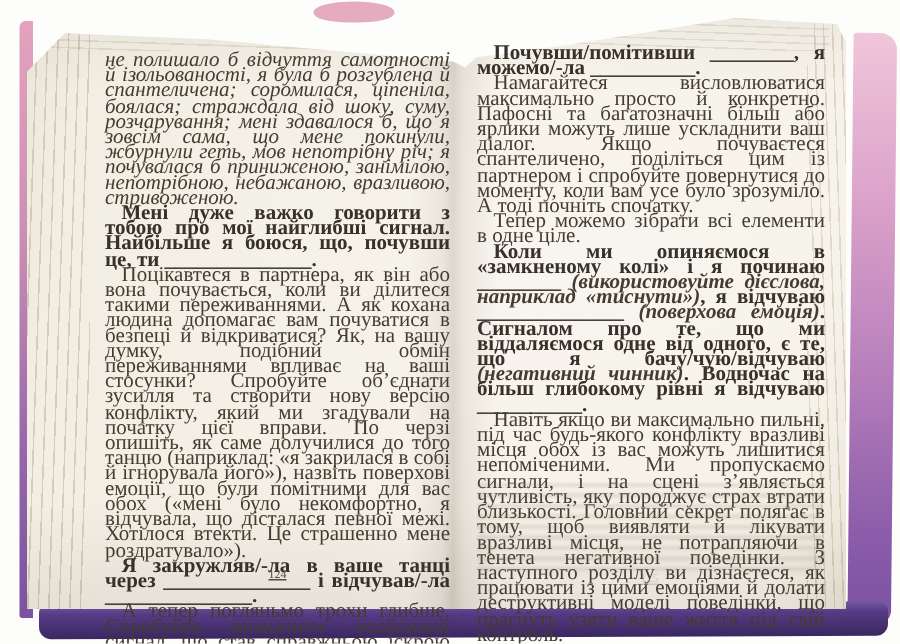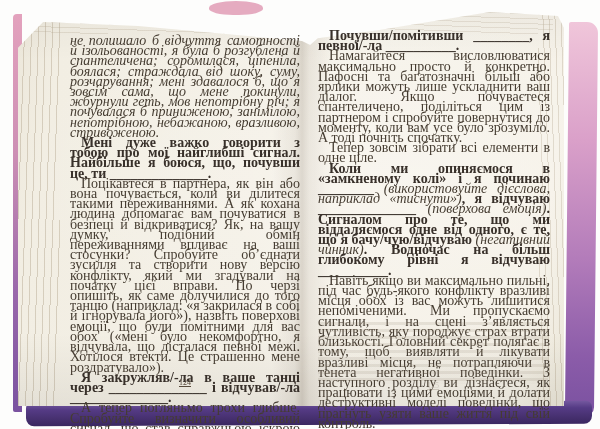--- a/index.html
+++ b/index.html
@@ -70,21 +70,21 @@
     font-size:14px;line-height:10.2px;text-align:justify;
   }
   .page-text-left{left:70px;top:36px;width:230px;}
   .page-text-right{left:318px;top:31px;width:232px;}
   .page-text p{margin:0;}
   .ind{text-indent:11px;}
   .it{font-style:italic;}
   .bd{font-weight:bold;color:#38302a;}
   .fill-block{margin:6px 0;font-weight:bold;color:#38302a;}
   .gap{margin-top:6px;}
-  .seg-it{font-style:italic;font-weight:normal;color:#453c31;}
+  .seg-it{font-style:italic;font-weight:bold;color:#453c31;}
 
   .page-num{position:absolute;width:230px;text-align:center;font-size:8px;color:#57493a;text-decoration:underline;}
   .page-num-left{left:70px;top:378px;}
   .page-num-right{left:318px;top:381px;color:#8a7d6c;opacity:.3;filter:blur(.4px);}
 
   .show-through{
     position:absolute;left:318px;top:322px;width:230px;height:62px;
     background:repeating-linear-gradient(180deg,rgba(138,124,104,.16) 0 3px,rgba(138,124,104,.02) 3px 7px);
     filter:blur(.6px);border-radius:2px;
   }
@@ -110,23 +110,23 @@
   <div class="page-text page-text-left">
     <p class="it">не полишало б відчуття самотності й ізольованості, я була б розгублена й спантеличена; соромилася, ціпеніла, боялася; страждала від шоку, суму, розчарування; мені здавалося б, що я зовсім сама, що мене покинули, жбурнули геть, мов непотрібну річ; я почувалася б приниженою, занімілою, непотрібною, небажаною, вразливою, стривоженою.</p>
     <p class="fill-block ind">Мені дуже важко говорити з тобою про мої найглибші сигнал. Найбільше я боюся, що, почувши це, ти ______________.</p>
     <p class="ind">Поцікавтеся в партнера, як він або вона почувається, коли ви ділитеся такими переживаннями. А як кохана людина допомагає вам почуватися в безпеці й відкриватися? Як, на вашу думку, подібний обмін переживаннями впливає на ваші стосунки? Спробуйте об’єднати зусилля та створити нову версію конфлікту, який ми згадували на початку цієї вправи. По черзі опишіть, як саме долучилися до того танцю (наприклад: «я закрилася в собі й ігнорувала його»), назвіть поверхові емоції, що були помітними для вас обох («мені було некомфортно, я відчувала, що дісталася певної межі. Хотілося втекти. Це страшенно мене роздратувало»).</p>
     <p class="fill-block ind">Я закружляв/-ла в ваше танці через ______________ і відчував/-ла ______________.</p>
     <p class="ind">А тепер погляньмо трохи глибше. Спробуйте визначити особливий сигнал, що став справжньою іскрою для вищезазначених вибухових емоцій. Можливо, ви відчули щось «не те» в голосі партнера. На місці другого пропуску зазначте фрази або слова з вашого переліку емоцій.</p>
   </div>
   <div class="page-num page-num-left">124</div>
 
   <div class="page-text page-text-right">
-    <p class="fill-block ind">Почувши/помітивши ________, я певної/-ла __________.</p>
+    <p class="fill-block ind">Почувши/помітивши ________, я можемо/-ла __________.</p>
     <p class="ind">Намагайтеся висловлюватися максимально просто й конкретно. Пафосні та багатозначні більш або ярлики можуть лише ускладнити ваш діалог. Якщо почуваєтеся спантеличено, поділіться цим із партнером і спробуйте повернутися до моменту, коли вам усе було зрозуміло. А тоді почніть спочатку.</p>
-    <p class="ind">Тепер зовсім зібрати всі елементи в одне ціле.</p>
+    <p class="ind">Тепер можемо зібрати всі елементи в одне ціле.</p>
     <p class="fill-block ind gap">
       <span class="bd">Коли ми опиняємося в «замкненому колі» і я починаю ________ </span><span class="seg-it">(використовуйте дієслова, наприклад «тиснути»)</span><span class="bd">, я відчуваю ______________ </span><span class="seg-it">(поверхова емоція)</span><span class="bd">. Сигналом про те, що ми віддаляємося одне від одного, є те, що я бачу/чую/відчуваю </span><span class="seg-it">(негативний чинник)</span><span class="bd">. Водночас на більш глибокому рівні я відчуваю __________.</span>
     </p>
     <p class="ind gap">Навіть якщо ви максимально пильні, під час будь-якого конфлікту вразливі місця обох із вас можуть лишитися непоміченими. Ми пропускаємо сигнали, і на сцені з’являється чутливість, яку породжує страх втрати близькості. Головний секрет полягає в тому, щоб виявляти й лікувати вразливі місця, не потрапляючи в тенета негативної поведінки. З наступного розділу ви дізнаєтеся, як працювати із цими емоціями й долати деструктивні моделі поведінки, що прагнуть узяти ваше життя під свій контроль.</p>
   </div>
   <div class="show-through"></div>
   <div class="page-num page-num-right">125</div>
 
 </div>
 

